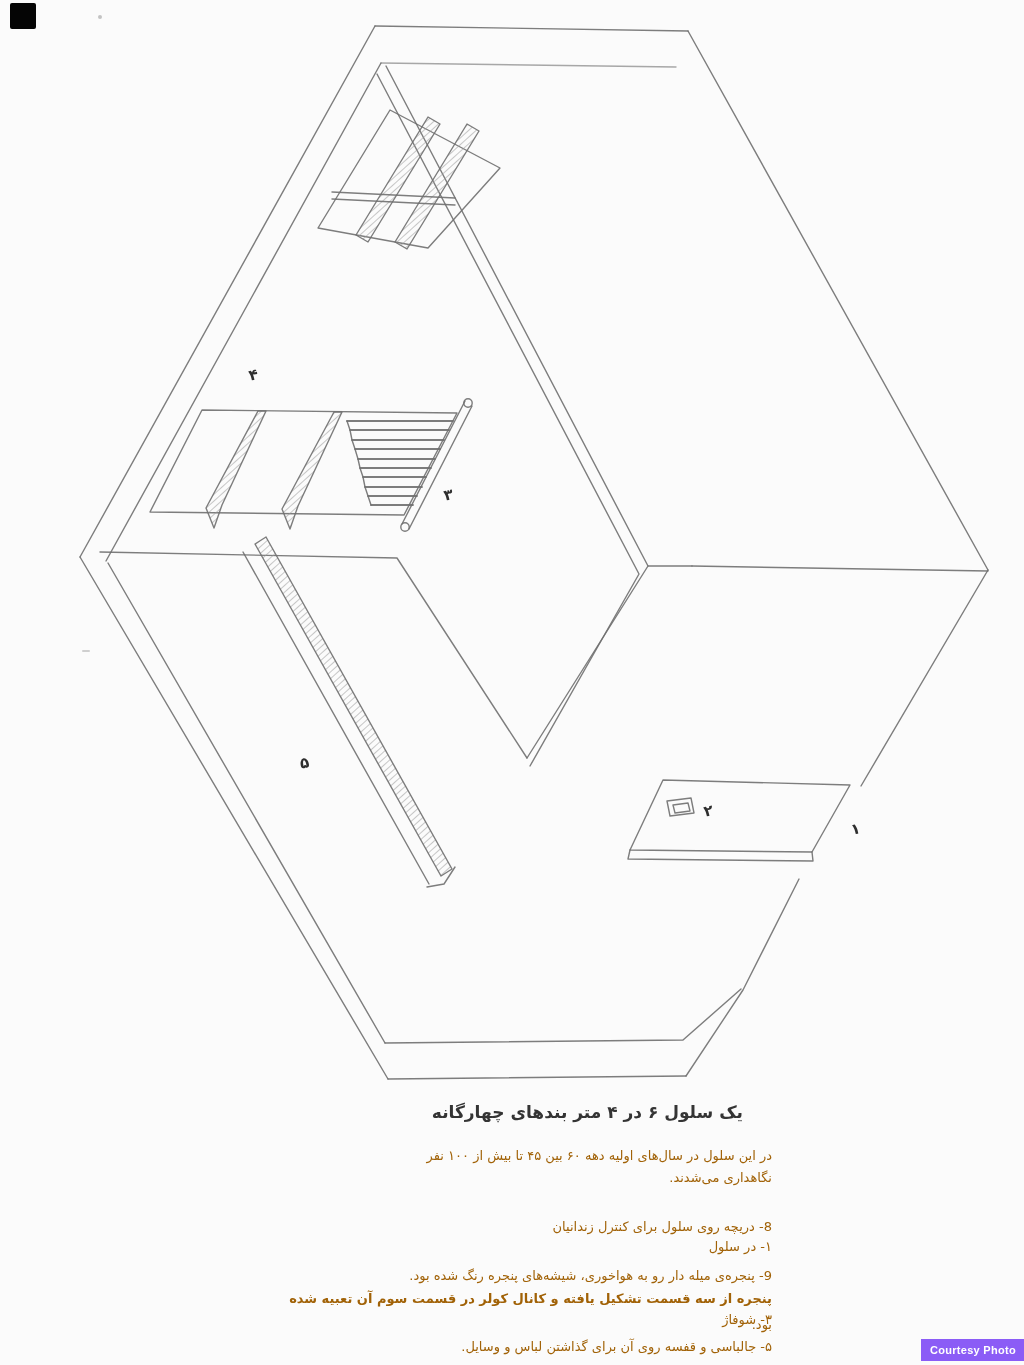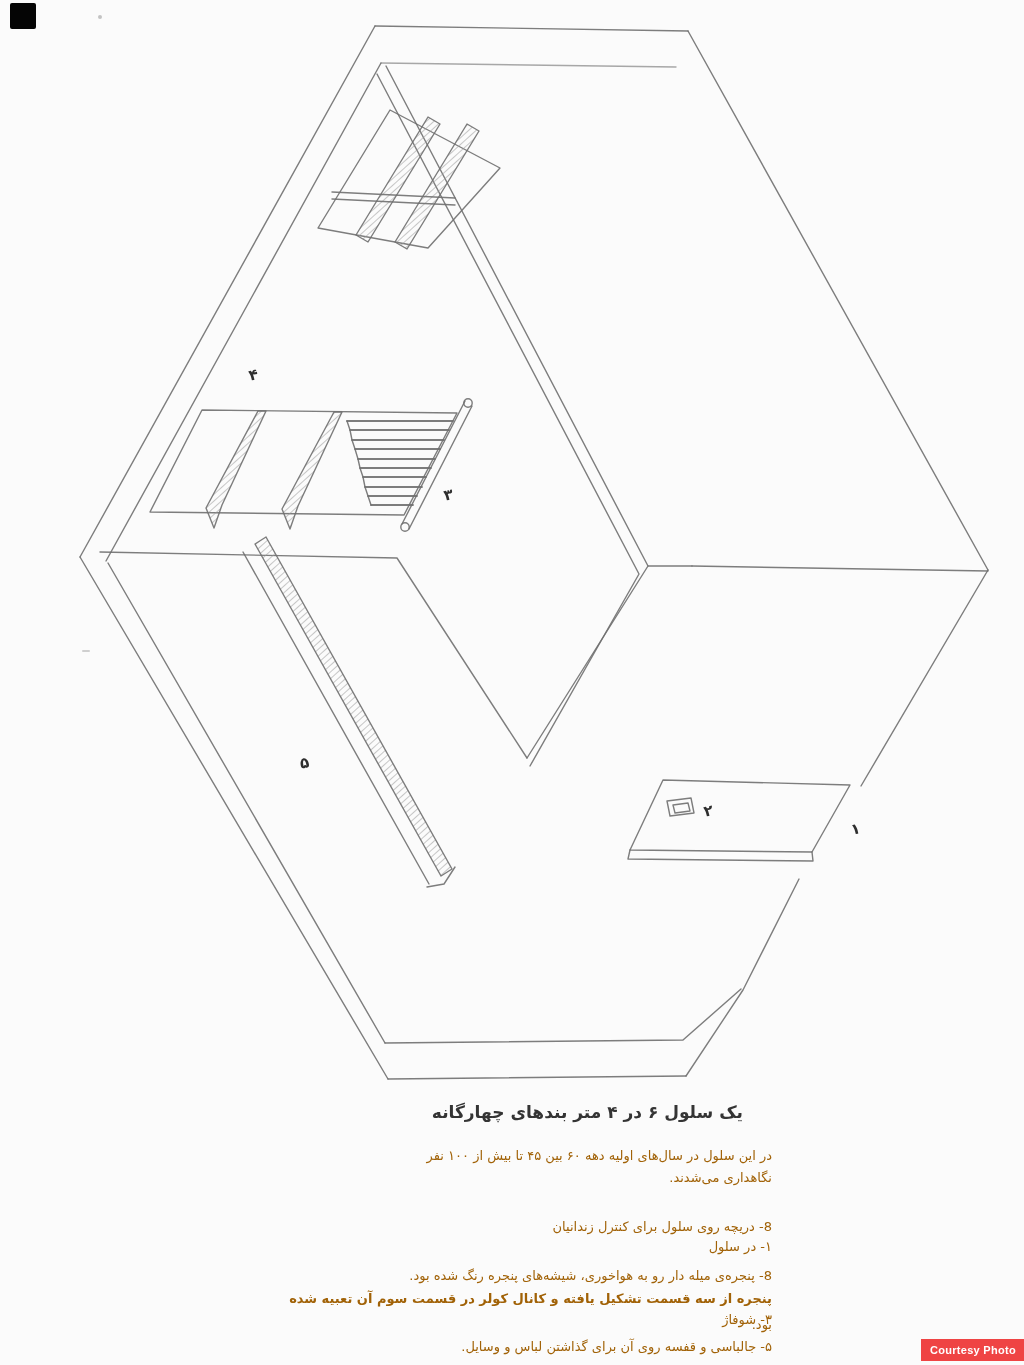--- a/index.html
+++ b/index.html
@@ -36,21 +36,21 @@
   .cap-line.l1{top:1171px;}
   .cap-line.l2{top:1196px;margin-top:44px;}
   .cap-line.l3{top:1220px;}
   .cap-line.l4{top:1313px;}
   .cap-line.l5{top:1269px;}
   .cap-line.l6{top:1292px;font-weight:bold;}
   .cap-line.l7{top:1318px;margin-left:18px;}
   .cap-line.l8{top:1340px;}
   
   .credit{
-    position:absolute;right:0;bottom:4px;background:#ef4444;color:#fff;
+    position:absolute;right:0;bottom:4px;background:#8b5cf6;color:#fff;
     font-family:"Liberation Sans","DejaVu Sans",sans-serif;
     font-size:11px;font-weight:bold;padding:5px 8px 5px 9px;letter-spacing:.3px;
   }
 </style>
 </head>
 <body>
 
 <div class="stage">
 
   <div class="corner-btn"></div>
@@ -118,20 +118,20 @@
     <span class="fig-label" style="left:851px;top:822px">۱</span>
   </div>
 
   <div class="caption">
     <div class="cap-title">یک سلول ۶ در ۴ متر بندهای چهارگانه</div>
     <div class="cap-line l0">در این سلول در سال‌های اولیه دهه ۶۰ بین ۴۵ تا بیش از ۱۰۰ نفر</div>
     <div class="cap-line l1">نگاهداری می‌شدند.</div>
     <div class="cap-line l2">۱- در سلول</div>
     <div class="cap-line l3">8- دریچه روی سلول برای کنترل زندانیان</div>
     <div class="cap-line l4">۳- شوفاژ</div>
-    <div class="cap-line l5">8- پنجره‌ی میله دار رو به هواخوری، شیشه‌های پنجره رنگ شده بود.</div>
+    <div class="cap-line l5">9- پنجره‌ی میله دار رو به هواخوری، شیشه‌های پنجره رنگ شده بود.</div>
     <div class="cap-line l6">پنجره از سه قسمت تشکیل یافته و کانال کولر در قسمت سوم آن تعبیه شده</div>
     <div class="cap-line l7">بود.</div>
     <div class="cap-line l8">۵- جالباسی و قفسه روی آن برای گذاشتن لباس و وسایل.</div>
   </div>
 
   <div class="credit">Courtesy Photo</div>
 </div>
 
 </body></html>

